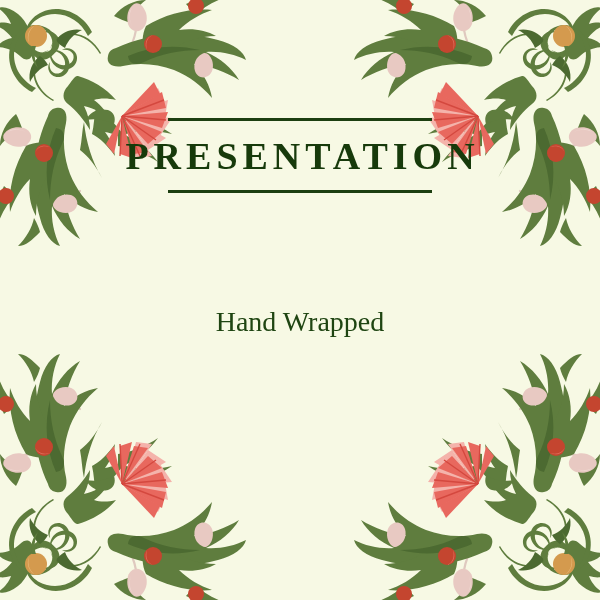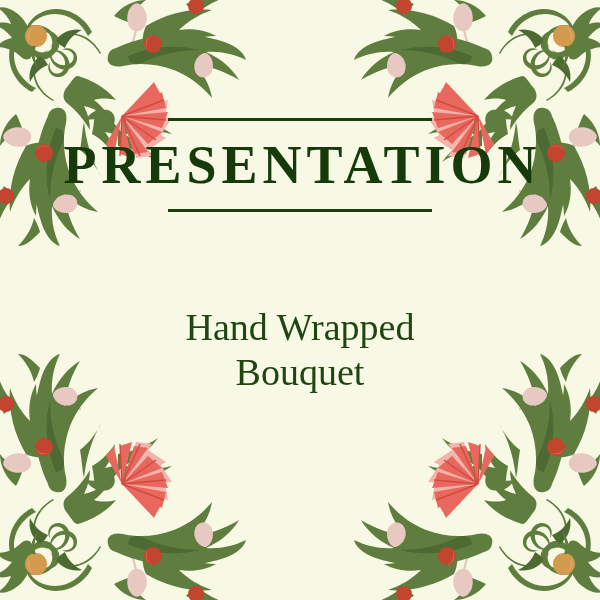--- a/index.html
+++ b/index.html
@@ -46,41 +46,41 @@
     border-top: 3px solid #1c3f10;
     margin: 0;
   }
   .rule-top { margin-bottom: 14px; }
   .rule-bottom { margin-top: 12px; }
 
   #title {
     color: #173a0b;
     font-family: "Liberation Serif", serif;
     font-weight: bold;
-    font-size: 54px;
+    font-size: 38px;
     line-height: 1.14;
     letter-spacing: 5px;
     text-align: center;
     margin: 0;
     text-indent: 5px;
     width: 100%;
   }
   #title .line {
     display: block;
   }
 
   #subtitle {
     position: absolute;
     left: 0;
     right: 0;
     top: 305px;
     color: #1f4512;
     font-family: "Liberation Serif", serif;
     font-weight: normal;
-    font-size: 38px;
+    font-size: 28px;
     line-height: 1.18;
     text-align: center;
     margin: 0;
   }
   #subtitle .line {
     display: block;
   }
 </style>
 </head>
 <body>
@@ -249,16 +249,15 @@
     <h1 id="title">
       <span class="line">PRESENTATION</span>
     </h1>
 
     <div class="rule rule-bottom"></div>
 
   </div>
 
   <div id="subtitle">
     <span class="line">Hand Wrapped</span>
-    <span class="line">Bouquet</span>
   </div>
 
 </div>
 
 </body></html>

